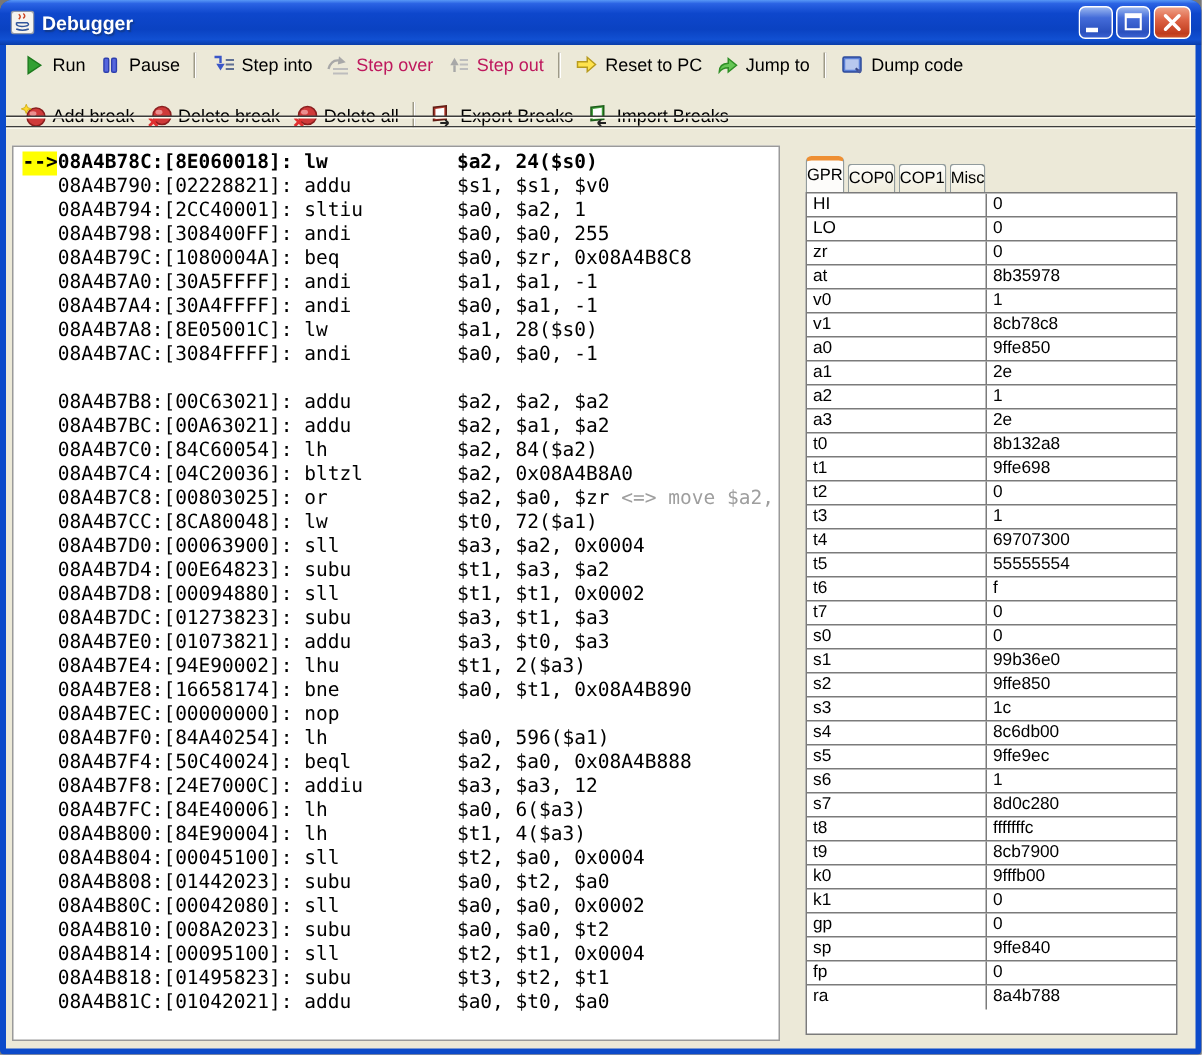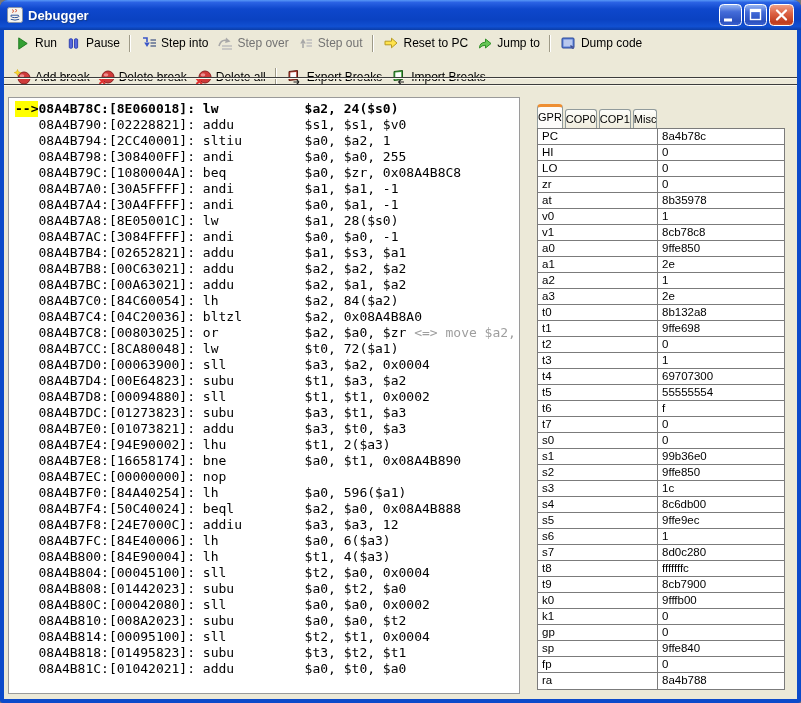--- a/index.html
+++ b/index.html
@@ -13,21 +13,21 @@
   .win-btn{width:23px;height:22px;}
   .client{position:absolute;left:4px;right:4px;top:30px;bottom:4px;background:#ECE9D8;}
   .toolbar{position:absolute;left:0;right:0;display:flex;align-items:center;padding-left:6px;}
   #toolbar-main{top:0;height:26px;}
   #toolbar-breaks{top:36px;height:21px;}
   .hline{position:absolute;left:0;right:0;height:1px;background:#3c3c3c;}
   .hline.l1{top:47px}.hline.l2{top:54px}
   .hlite{position:absolute;left:0;right:0;height:1px;background:#FBF9EE;}
   .hlite.l1{top:48px}.hlite.l2{top:55px}
   .tb-btn{display:flex;align-items:center;gap:4px;padding:1px 4px;font-size:12px;color:#000;cursor:default;}
-  .tb-btn.disabled .tb-lbl{color:#737373;}
+  .tb-btn.disabled .tb-lbl{color:#be185d;}
   .tb-sep{width:1px;height:17px;background:#9e9a87;border-right:1px solid #fff;margin:0 5px;}
   .tb-ico{display:flex;width:17px;height:16px;align-items:center;justify-content:center;}
   .disasm{position:absolute;left:4px;top:67px;width:512px;height:597px;background:#fff;
     border:1px solid #9a9a9a;box-sizing:border-box;overflow:hidden;padding-top:3px;
     font-family:"DejaVu Sans Mono",monospace;font-size:13px;color:#000;}
   .dline{height:16px;line-height:16px;white-space:pre;padding-left:6px;}
   .dline.current{font-weight:bold;}
   .cursor{display:inline-block;}
   .cursor.on{background:#FFFF00;}
   .comment{color:#9e9e9e;font-weight:normal;}
@@ -239,21 +239,21 @@
     <div class="disasm" id="disasm">
         <div class="dline current"><span class="cursor on">--&gt;</span><span class="code">08A4B78C:[8E060018]: lw           $a2, 24($s0)</span></div>
         <div class="dline"><span class="cursor">   </span><span class="code">08A4B790:[02228821]: addu         $s1, $s1, $v0</span></div>
         <div class="dline"><span class="cursor">   </span><span class="code">08A4B794:[2CC40001]: sltiu        $a0, $a2, 1</span></div>
         <div class="dline"><span class="cursor">   </span><span class="code">08A4B798:[308400FF]: andi         $a0, $a0, 255</span></div>
         <div class="dline"><span class="cursor">   </span><span class="code">08A4B79C:[1080004A]: beq          $a0, $zr, 0x08A4B8C8</span></div>
         <div class="dline"><span class="cursor">   </span><span class="code">08A4B7A0:[30A5FFFF]: andi         $a1, $a1, -1</span></div>
         <div class="dline"><span class="cursor">   </span><span class="code">08A4B7A4:[30A4FFFF]: andi         $a0, $a1, -1</span></div>
         <div class="dline"><span class="cursor">   </span><span class="code">08A4B7A8:[8E05001C]: lw           $a1, 28($s0)</span></div>
         <div class="dline"><span class="cursor">   </span><span class="code">08A4B7AC:[3084FFFF]: andi         $a0, $a0, -1</span></div>
-        <div class="dline"><span class="cursor">   </span><span class="code">08A4B7B4:[02652821]: addu         $a1, $s3, $a1</span></div>
+        <div class="dline"><span class="cursor">   </span></div>
         <div class="dline"><span class="cursor">   </span><span class="code">08A4B7B8:[00C63021]: addu         $a2, $a2, $a2</span></div>
         <div class="dline"><span class="cursor">   </span><span class="code">08A4B7BC:[00A63021]: addu         $a2, $a1, $a2</span></div>
         <div class="dline"><span class="cursor">   </span><span class="code">08A4B7C0:[84C60054]: lh           $a2, 84($a2)</span></div>
         <div class="dline"><span class="cursor">   </span><span class="code">08A4B7C4:[04C20036]: bltzl        $a2, 0x08A4B8A0</span></div>
         <div class="dline"><span class="cursor">   </span><span class="code">08A4B7C8:[00803025]: or           $a2, $a0, $zr</span><span class="comment"> &lt;=&gt; move $a2, $a0</span></div>
         <div class="dline"><span class="cursor">   </span><span class="code">08A4B7CC:[8CA80048]: lw           $t0, 72($a1)</span></div>
         <div class="dline"><span class="cursor">   </span><span class="code">08A4B7D0:[00063900]: sll          $a3, $a2, 0x0004</span></div>
         <div class="dline"><span class="cursor">   </span><span class="code">08A4B7D4:[00E64823]: subu         $t1, $a3, $a2</span></div>
         <div class="dline"><span class="cursor">   </span><span class="code">08A4B7D8:[00094880]: sll          $t1, $t1, 0x0002</span></div>
         <div class="dline"><span class="cursor">   </span><span class="code">08A4B7DC:[01273823]: subu         $a3, $t1, $a3</span></div>
@@ -276,24 +276,20 @@
       </div>
 
     <div class="reg-tabs" id="reg-tabs">
         <div class="tab active">GPR</div>
         <div class="tab">COP0</div>
         <div class="tab">COP1</div>
         <div class="tab">Misc</div>
       </div>
     <div class="reg-table" id="reg-table">
         <div class="reg-row">
-          <div class="reg-name">PC</div>
-          <div class="reg-value">8a4b78c</div>
-        </div>
-        <div class="reg-row">
           <div class="reg-name">HI</div>
           <div class="reg-value">0</div>
         </div>
         <div class="reg-row">
           <div class="reg-name">LO</div>
           <div class="reg-value">0</div>
         </div>
         <div class="reg-row">
           <div class="reg-name">zr</div>
           <div class="reg-value">0</div>

